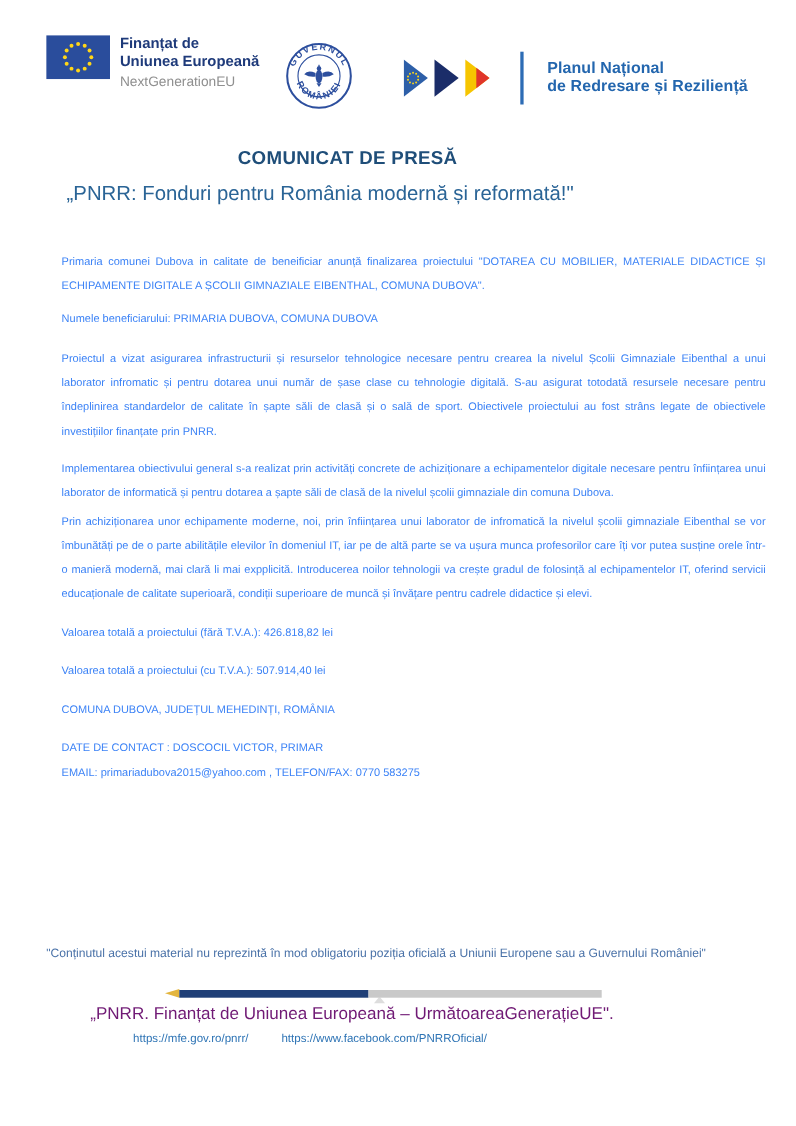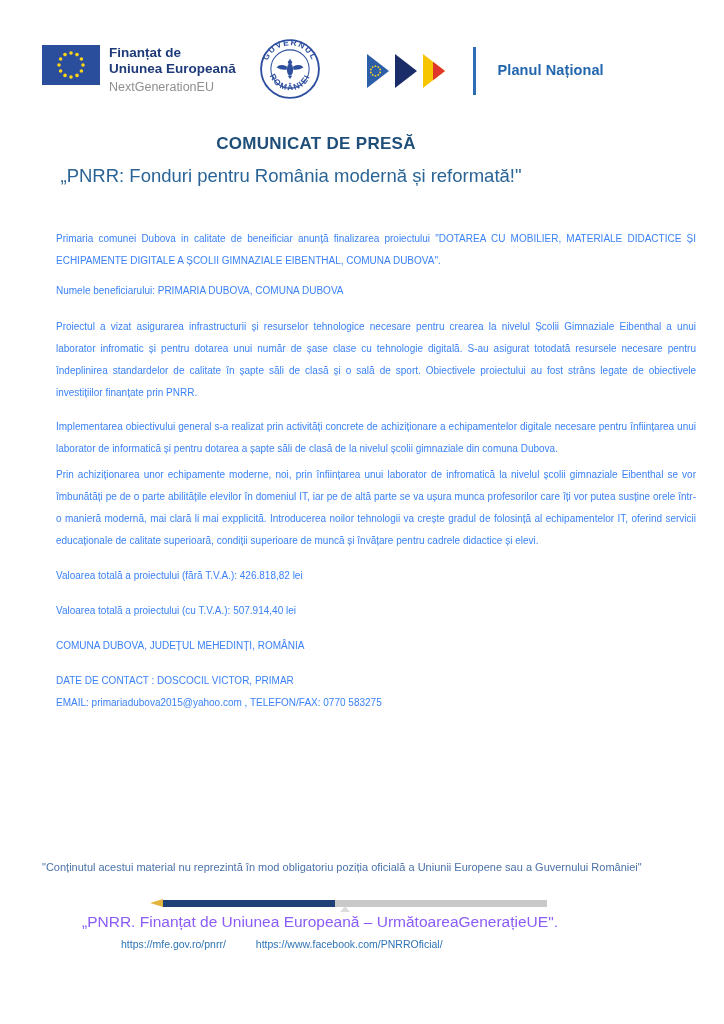--- a/index.html
+++ b/index.html
@@ -1,20 +1,20 @@
 <!DOCTYPE html>
 <html><head>
 <meta charset="utf-8">
 <style>
   html,body{margin:0;padding:0;background:#fff;}
   .page{position:relative;width:724px;height:1024px;background:#ffffff;
         font-family:"Liberation Sans",sans-serif;overflow:hidden;}
 
   
-  .eu-logo{position:absolute;top:45px;left:42px;display:flex;gap:9px;align-items:flex-start;}
+  .eu-logo{position:absolute;top:32px;left:42px;display:flex;gap:9px;align-items:flex-start;}
   .eu-text{display:flex;flex-direction:column;}
   .eu-bold{font-size:13.5px;font-weight:bold;color:#1e3a7a;line-height:16px;}
   .eu-gray{font-size:12.5px;color:#8f8f8f;line-height:15px;margin-top:3px;}
   .gov-badge{position:absolute;top:38px;left:259px;}
   .pnrr-logo{position:absolute;top:47px;left:367px;display:flex;align-items:center;gap:22px;justify-content:flex-end;}
   .pnrr-divider{width:2.5px;height:48px;background:#2d6cb5;}
   .pnrr-text{display:flex;flex-direction:column;}
   .pnrr-line{font-size:14.5px;font-weight:bold;color:#2366ae;line-height:17.5px;letter-spacing:.1px;}
 
   
@@ -38,21 +38,21 @@
               font-size:11px;color:#4a72a8;}
   .pencil{position:absolute;top:899px;left:150px;display:flex;align-items:center;}
   .pencil-tip{width:0;height:0;border-top:4px solid transparent;border-bottom:4px solid transparent;
               border-right:13px solid #e3b53e;}
   .pencil-body{width:172px;height:7px;background:#1f3f77;}
   .pencil-rest{width:212px;height:7px;background:#c9c9c9;}
   .caret{position:absolute;top:906px;left:340px;width:0;height:0;opacity:.7;
          border-left:5px solid transparent;border-right:5px solid transparent;
          border-bottom:6px solid #cfcfcf;}
   .tagline{position:absolute;top:913px;left:60px;width:520px;text-align:center;
-           font-size:15.5px;color:#8b5cf6;}
+           font-size:15.5px;color:#701a75;}
   .links{position:absolute;top:938px;left:121px;display:flex;gap:30px;
          font-size:10.5px;color:#2e74b5;}
   .links a{color:#2e74b5;text-decoration:none;cursor:pointer;}
 </style>
 </head>
 <body>
 
 <div class="page">
 
   <div class="eu-logo">
@@ -120,20 +120,21 @@
         <circle cx="3.9" cy="18.5" r="0.9"></circle>
           <circle cx="5.7" cy="16.1" r="0.9"></circle>
       </g>
       <polygon points="28,3 50,20 28,37" fill="#1b2d69"></polygon>
       <polygon points="56,3 78,20 56,37" fill="#f6c500"></polygon>
       <polygon points="66,10.7 78,20 66,29.3" fill="#e0352b"></polygon>
     </svg>
     <div class="pnrr-divider"></div>
     <div class="pnrr-text">
       <div class="pnrr-line">Planul Național</div>
+      <div class="pnrr-line">de Redresare și Reziliență</div>
     </div>
   </div>
 
   <h1 class="title">COMUNICAT DE PRESĂ</h1>
   <h2 class="subtitle">„PNRR: Fonduri pentru România modernă și reformată!"</h2>
 
   <main class="body">
     <p>Primaria comunei Dubova in calitate de beneificiar anunță finalizarea proiectului "DOTAREA CU MOBILIER, MATERIALE DIDACTICE ȘI ECHIPAMENTE DIGITALE A ȘCOLII GIMNAZIALE EIBENTHAL, COMUNA DUBOVA".</p>
     <p class="gap-sm">Numele beneficiarului: PRIMARIA DUBOVA, COMUNA DUBOVA</p>
     <p class="gap-md">Proiectul a vizat asigurarea infrastructurii și resurselor tehnologice necesare pentru crearea la nivelul Școlii Gimnaziale Eibenthal a unui laborator infromatic și pentru dotarea unui număr de șase clase cu tehnologie digitală. S-au asigurat totodată resursele necesare pentru îndeplinirea standardelor de calitate în șapte săli de clasă și o sală de sport. Obiectivele proiectului au fost strâns legate de obiectivele investițiilor finanțate prin PNRR.</p>

